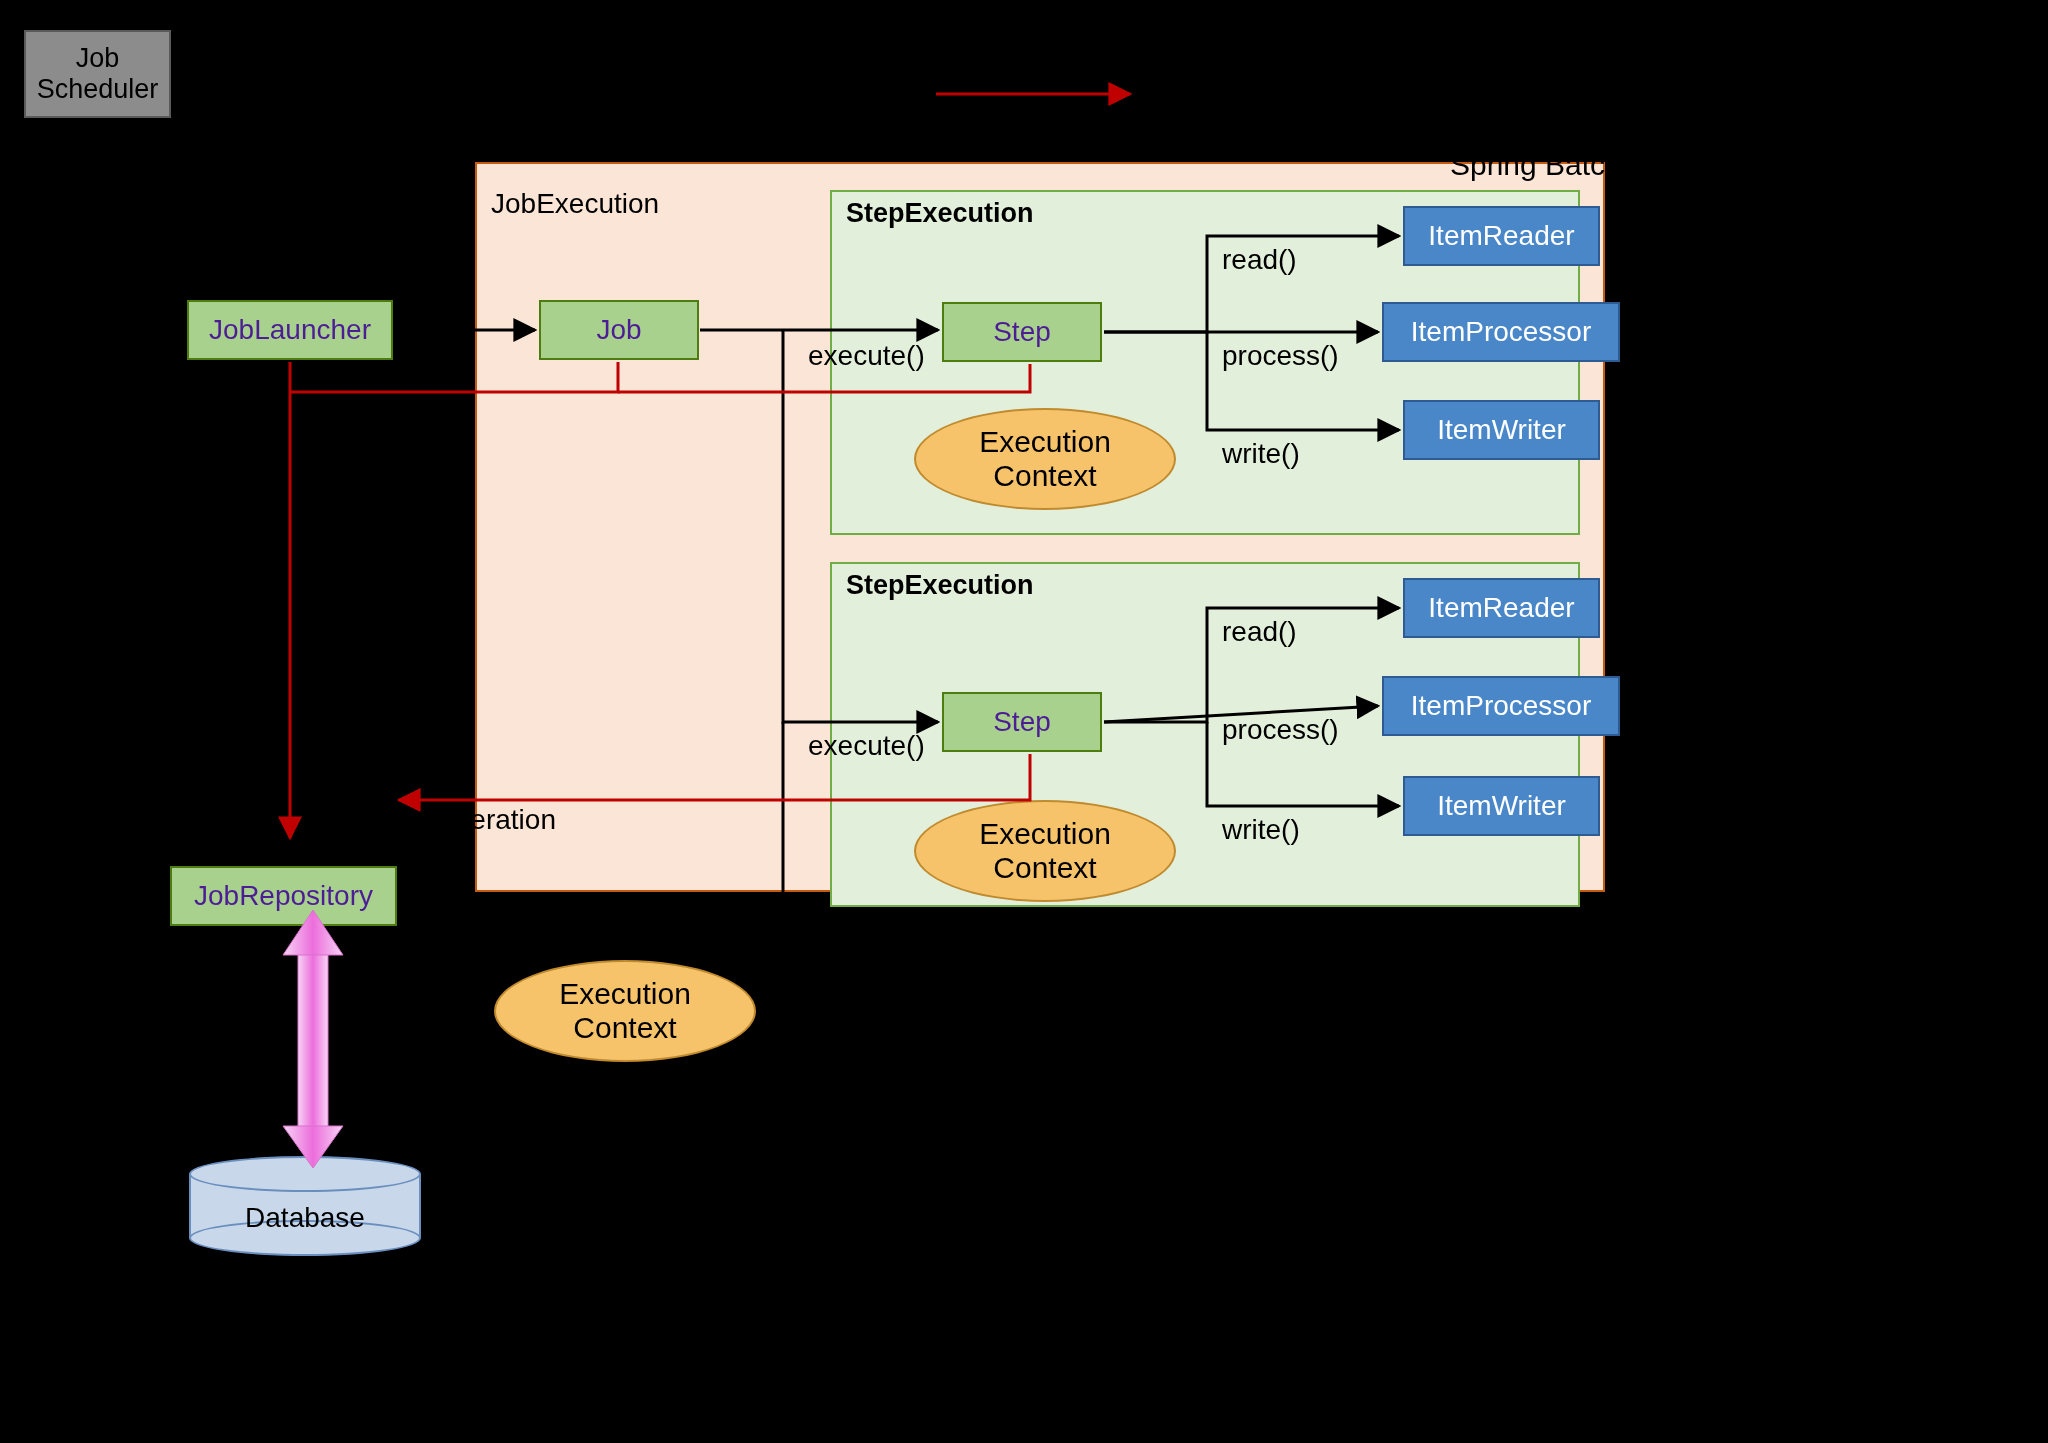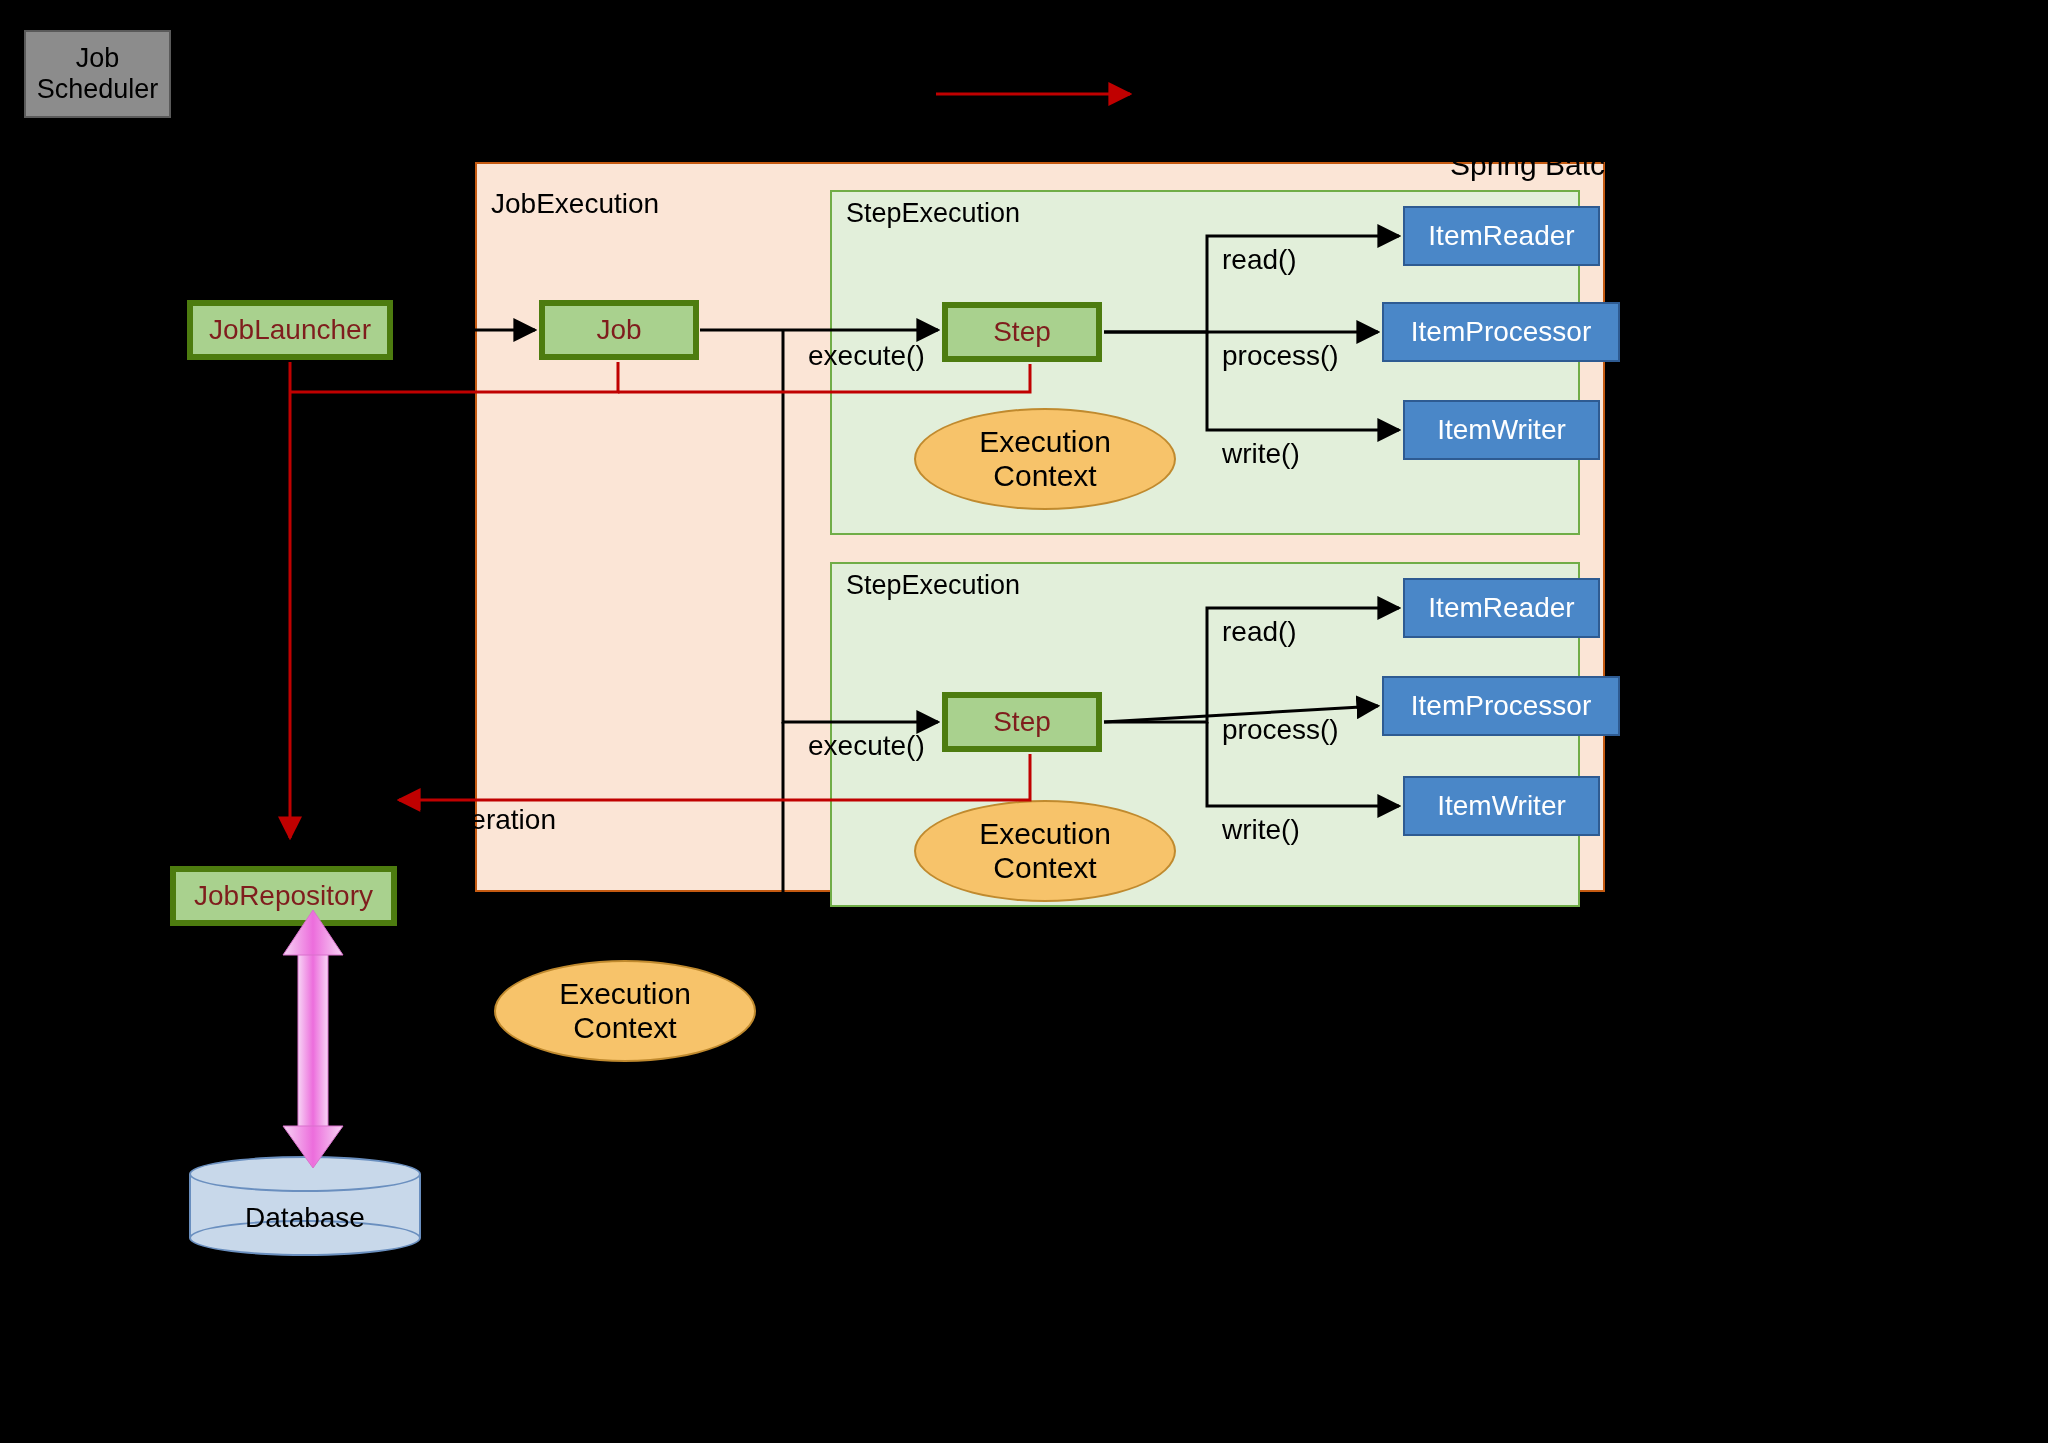--- a/index.html
+++ b/index.html
@@ -15,22 +15,22 @@
   .box {
     position: absolute;
     box-sizing: border-box;
     display: flex;
     align-items: center;
     justify-content: center;
     text-align: center;
   }
   .green-box {
     background: #a9d18e;
-    border: 6px solid #4d7c0f;
-    color: #7f1d1d;
+    border: 2px solid #4d7c0f;
+    color: #4c1d95;
   }
   .blue-box {
     background: #4a87c8;
     border: 2px solid #2e5b92;
     color: #fff;
   }
   .gray-box {
     background: #8c8c8c;
     border: 2px solid #5a5a5a;
     color: #000;
@@ -39,20 +39,21 @@
     position: absolute;
     background: #fbe5d6;
     border: 2px solid #c55a11;
     box-sizing: border-box;
   }
   .stepexec {
     position: absolute;
     background: #e2efda;
     border: 2px solid #70ad47;
     box-sizing: border-box;
+    font-weight: bold;
   }
   .panel-label {
     position: absolute;
     color: #000;
   }
   .ellipse {
     position: absolute;
     background: #f7c36a;
     border: 2px solid #c08a2e;
     border-radius: 50%;

